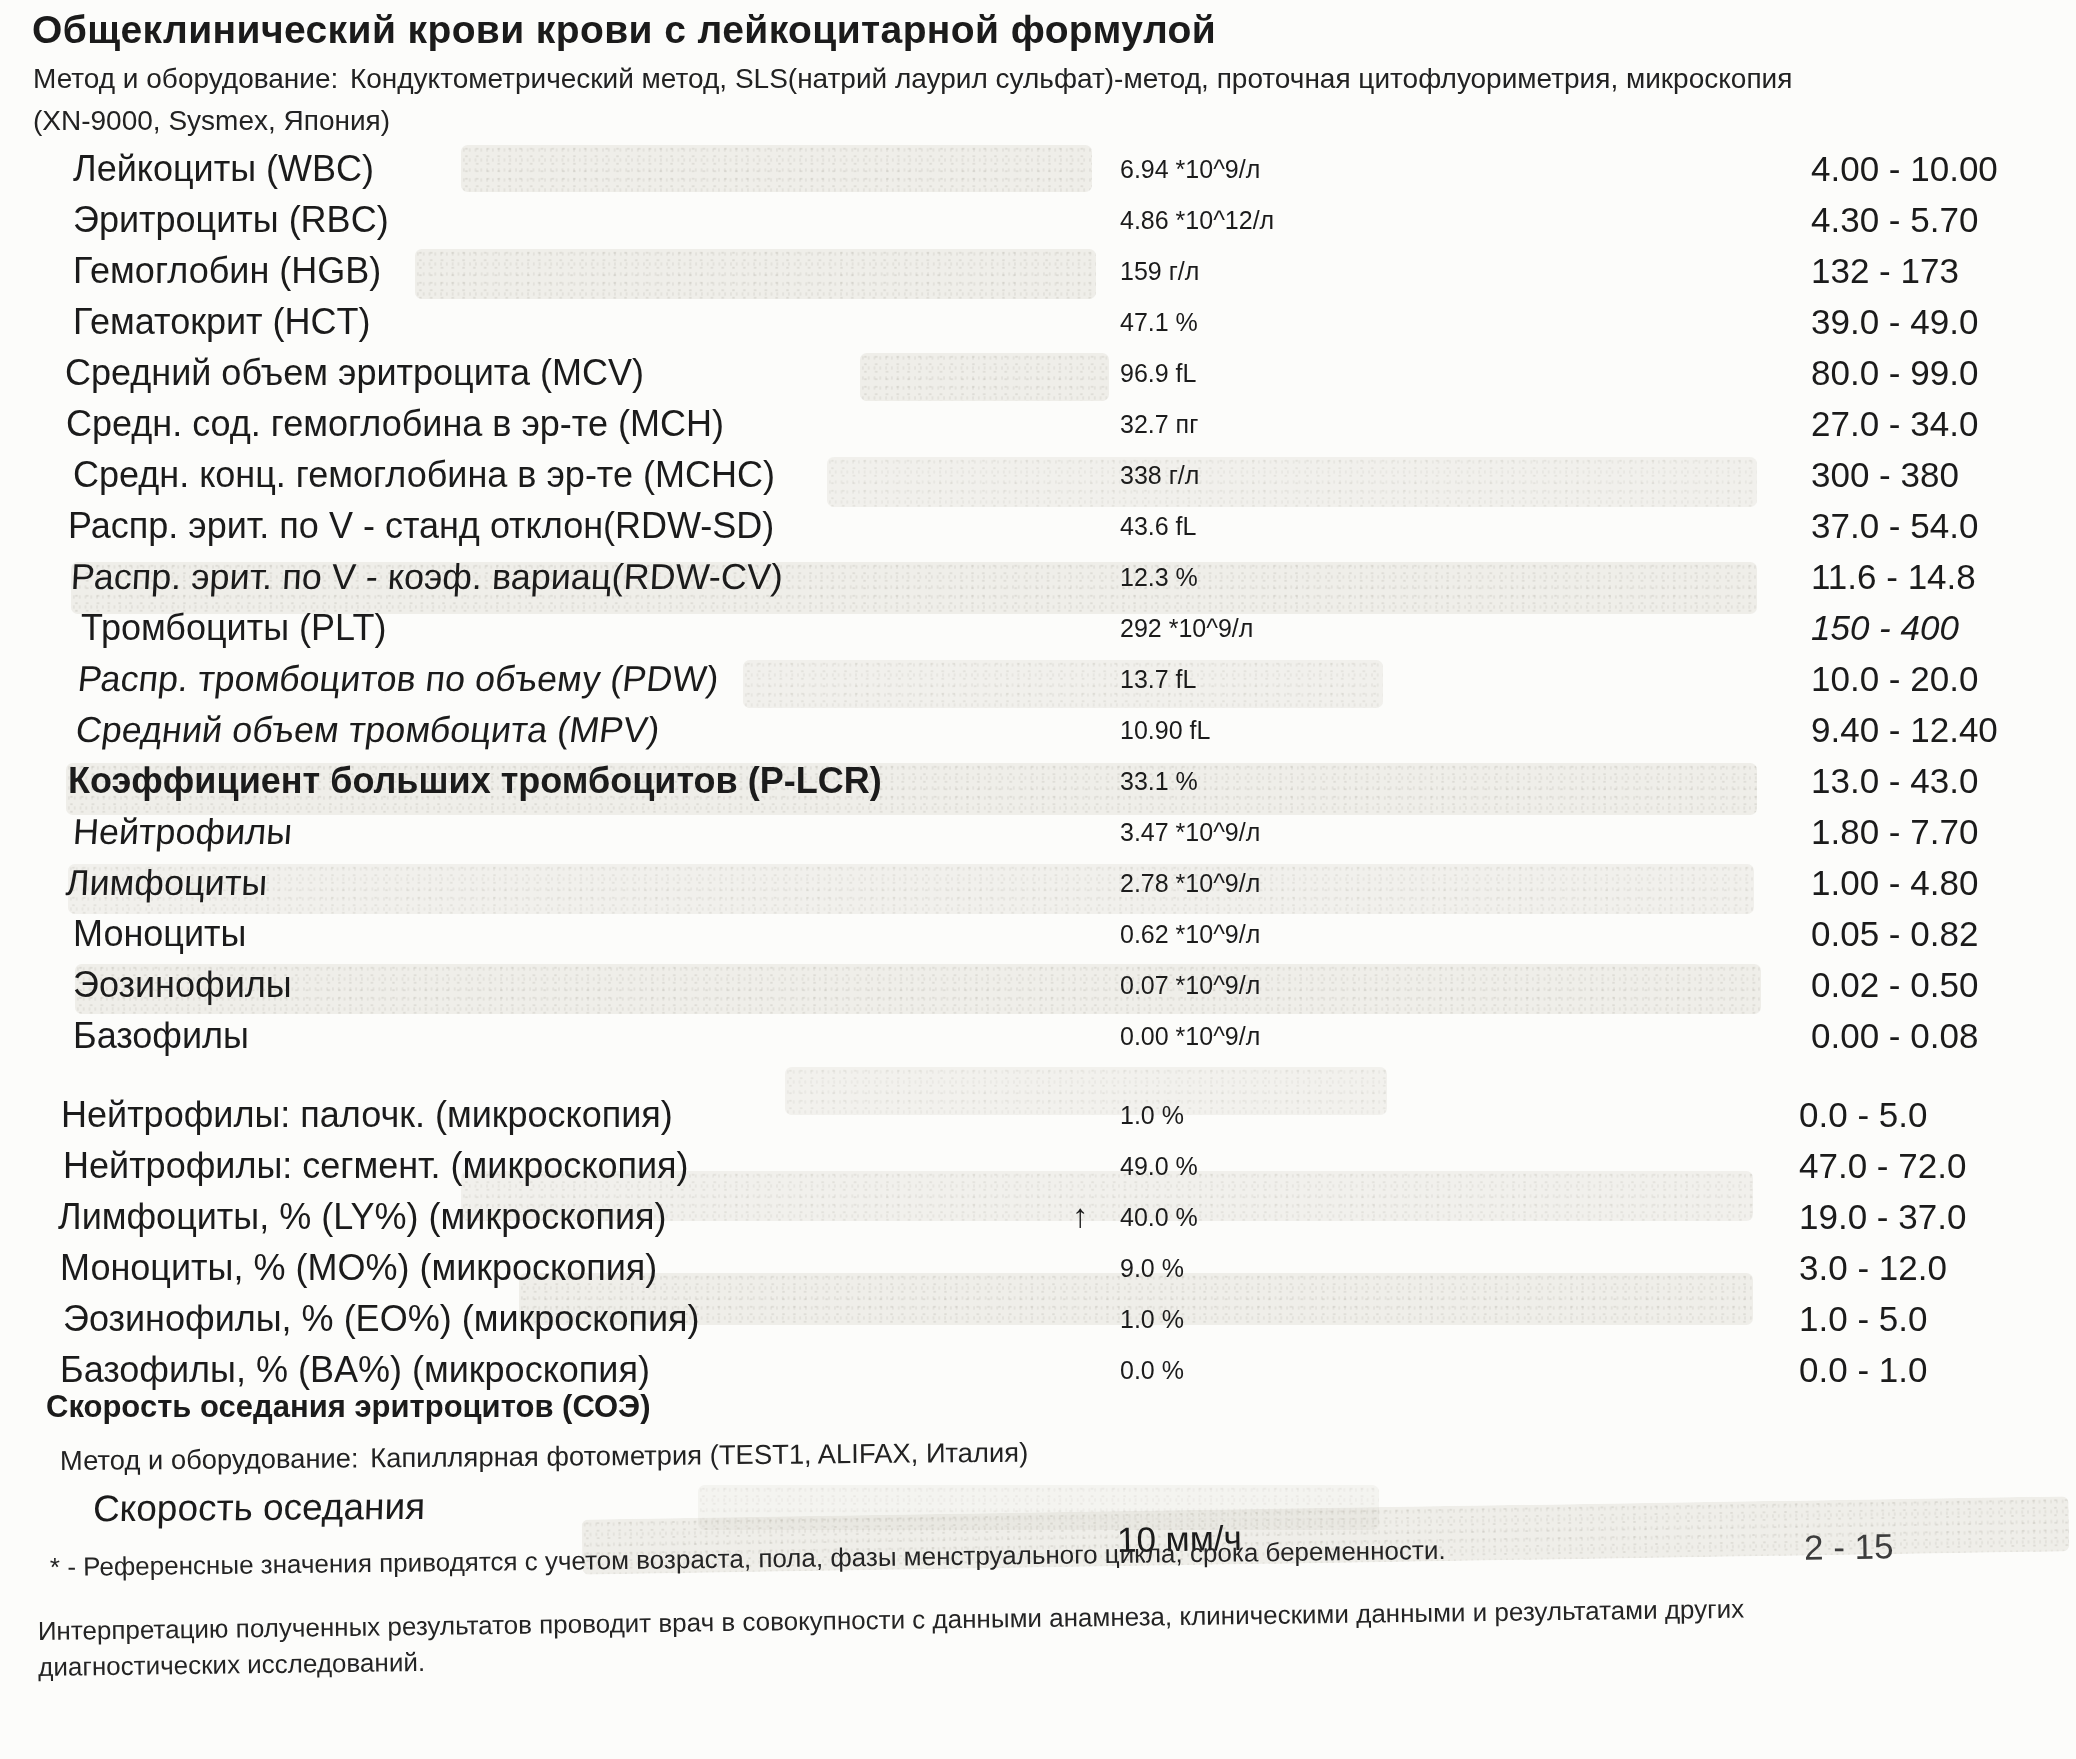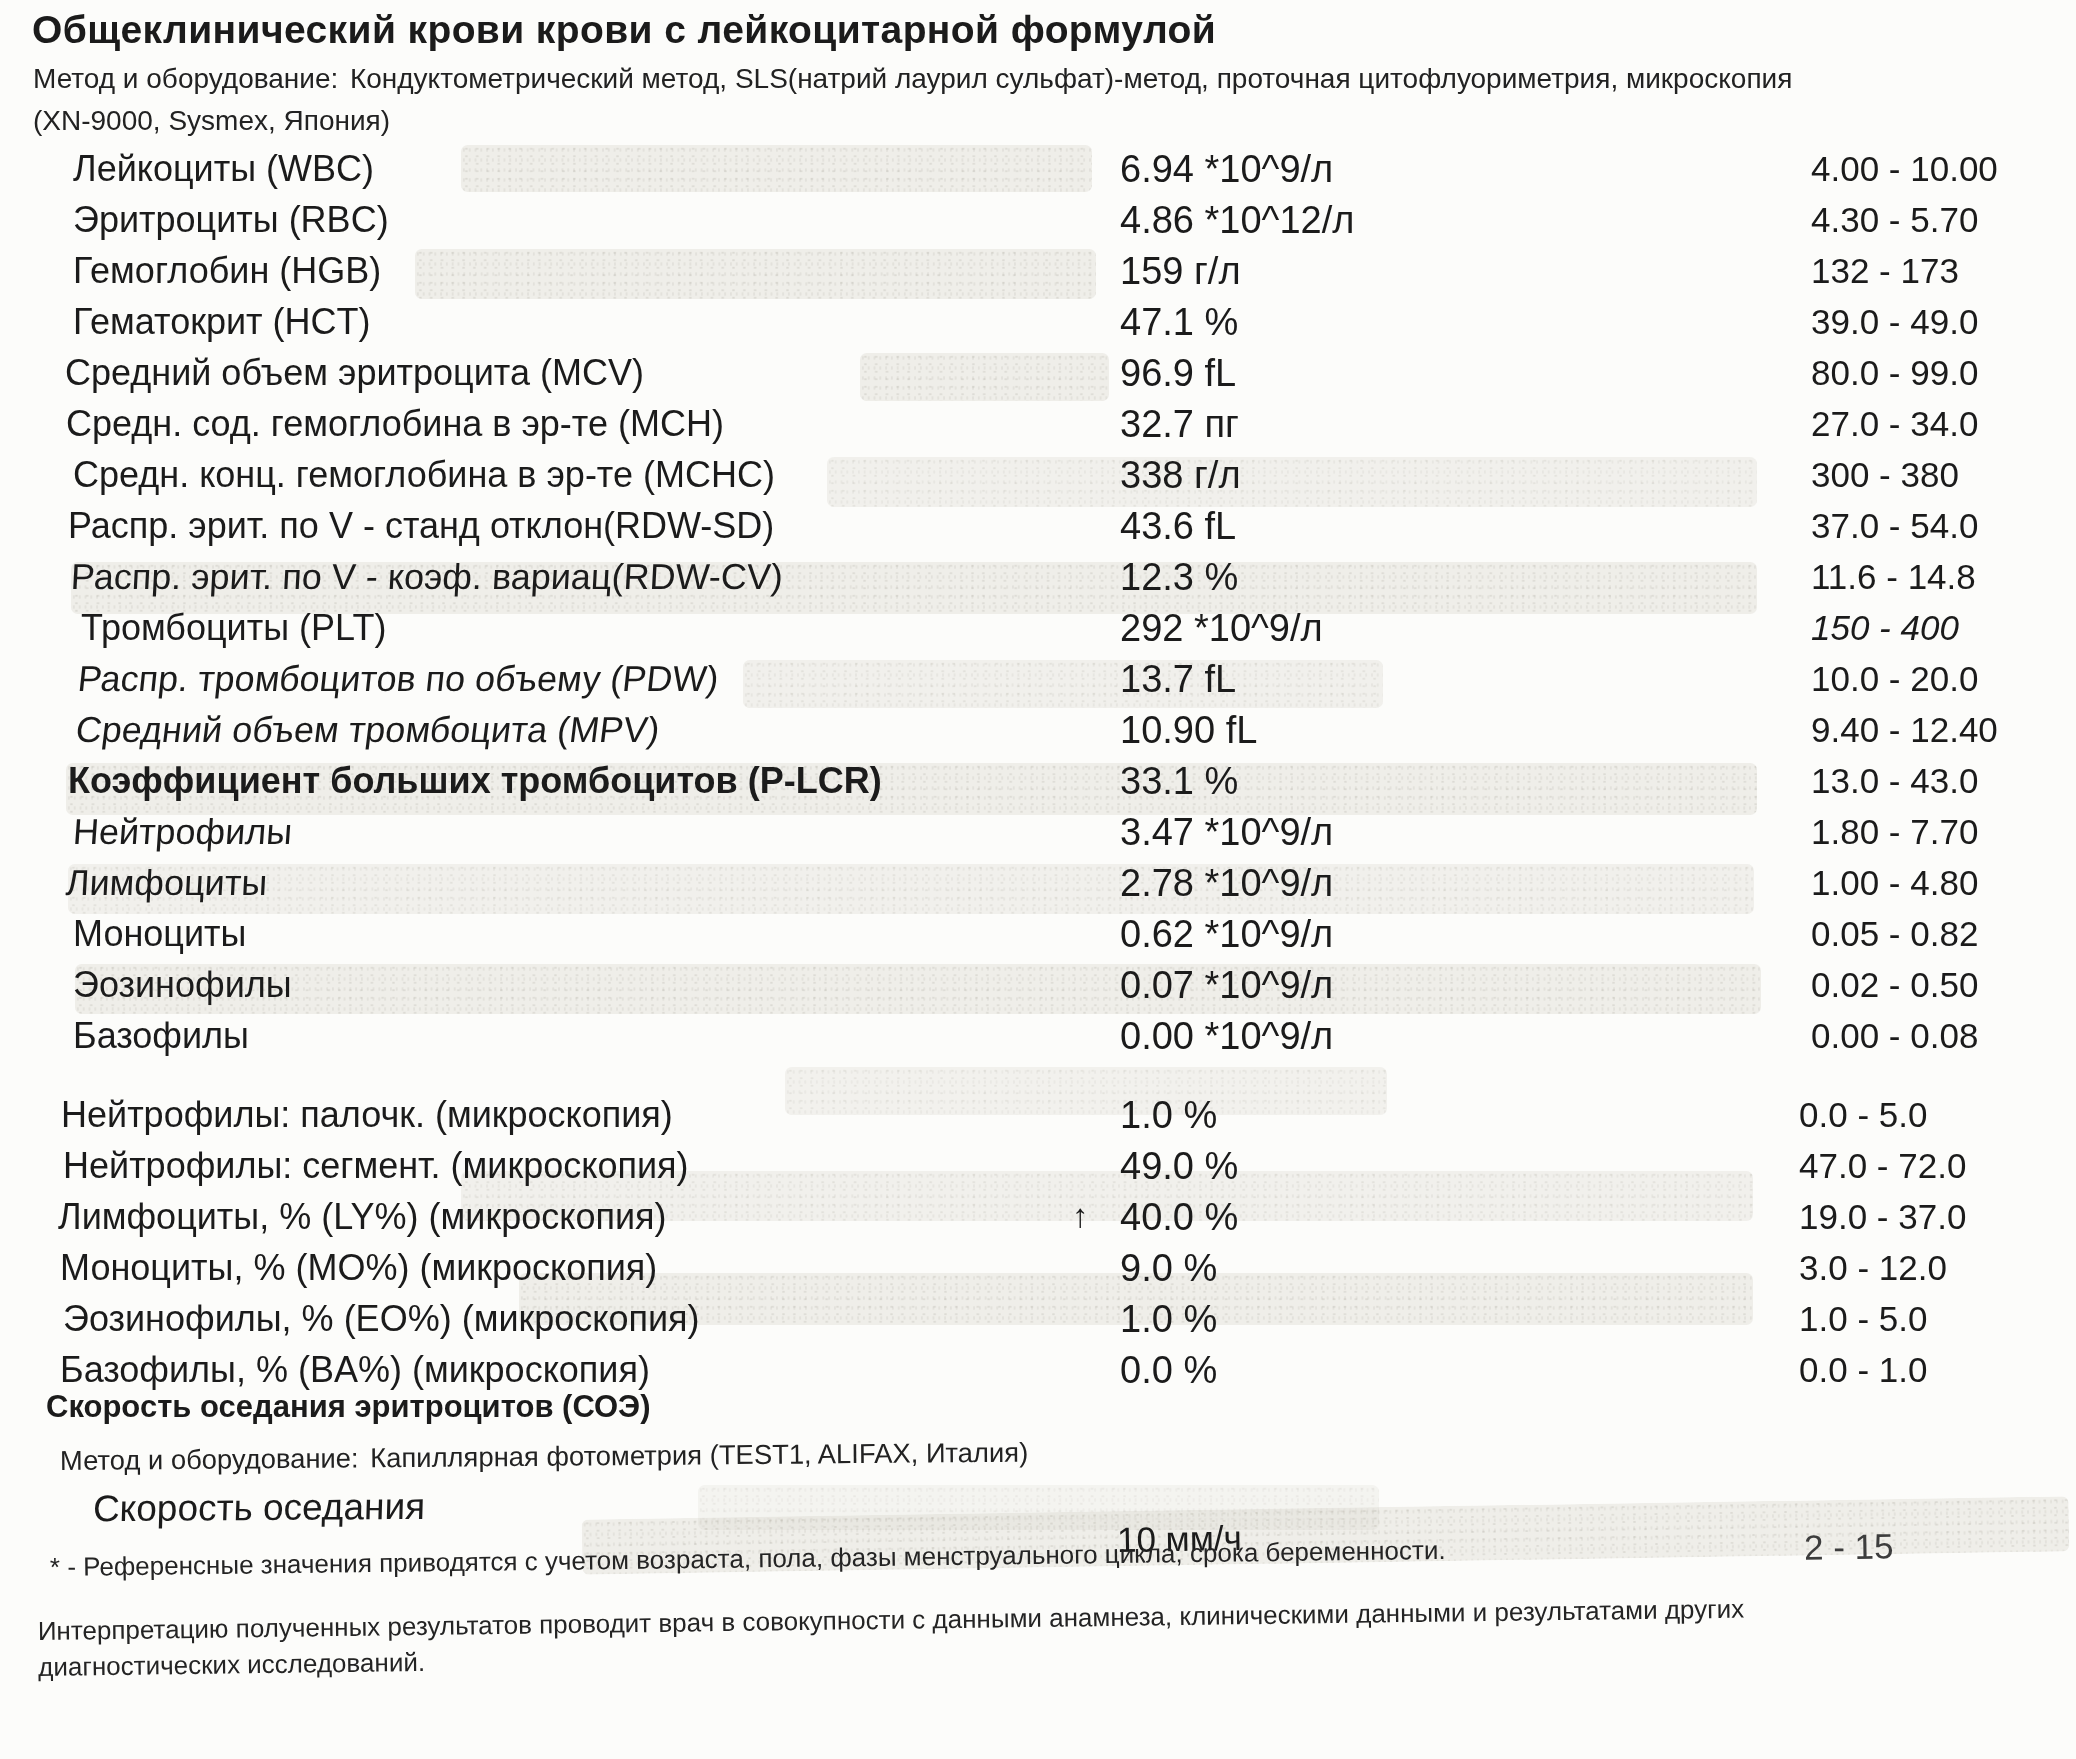--- a/index.html
+++ b/index.html
@@ -36,21 +36,21 @@
   .row .name{
     position:absolute; left:73px; top:50%; transform:translateY(-50%);
     font-size:36px; white-space:nowrap;
   }
   .row .flag{
     position:absolute; left:1072px; top:50%; transform:translateY(-52%);
     font-size:33px; font-weight:bold;
   }
   .row .value{
     position:absolute; left:1120px; top:50%; transform:translateY(-50%);
-    font-size:38px; white-space:nowrap;
+    font-size:25px; white-space:nowrap;
   }
   .row .ref{
     position:absolute; left:1811px; top:50%; transform:translateY(-50%);
     font-size:35px; white-space:nowrap;
   }
   .row:nth-child(19){margin-top:28px;}
   
   .row:nth-child(5) .name{left:65px;}
   .row:nth-child(6) .name{left:66px;}
   .row:nth-child(8) .name{left:68px;}

